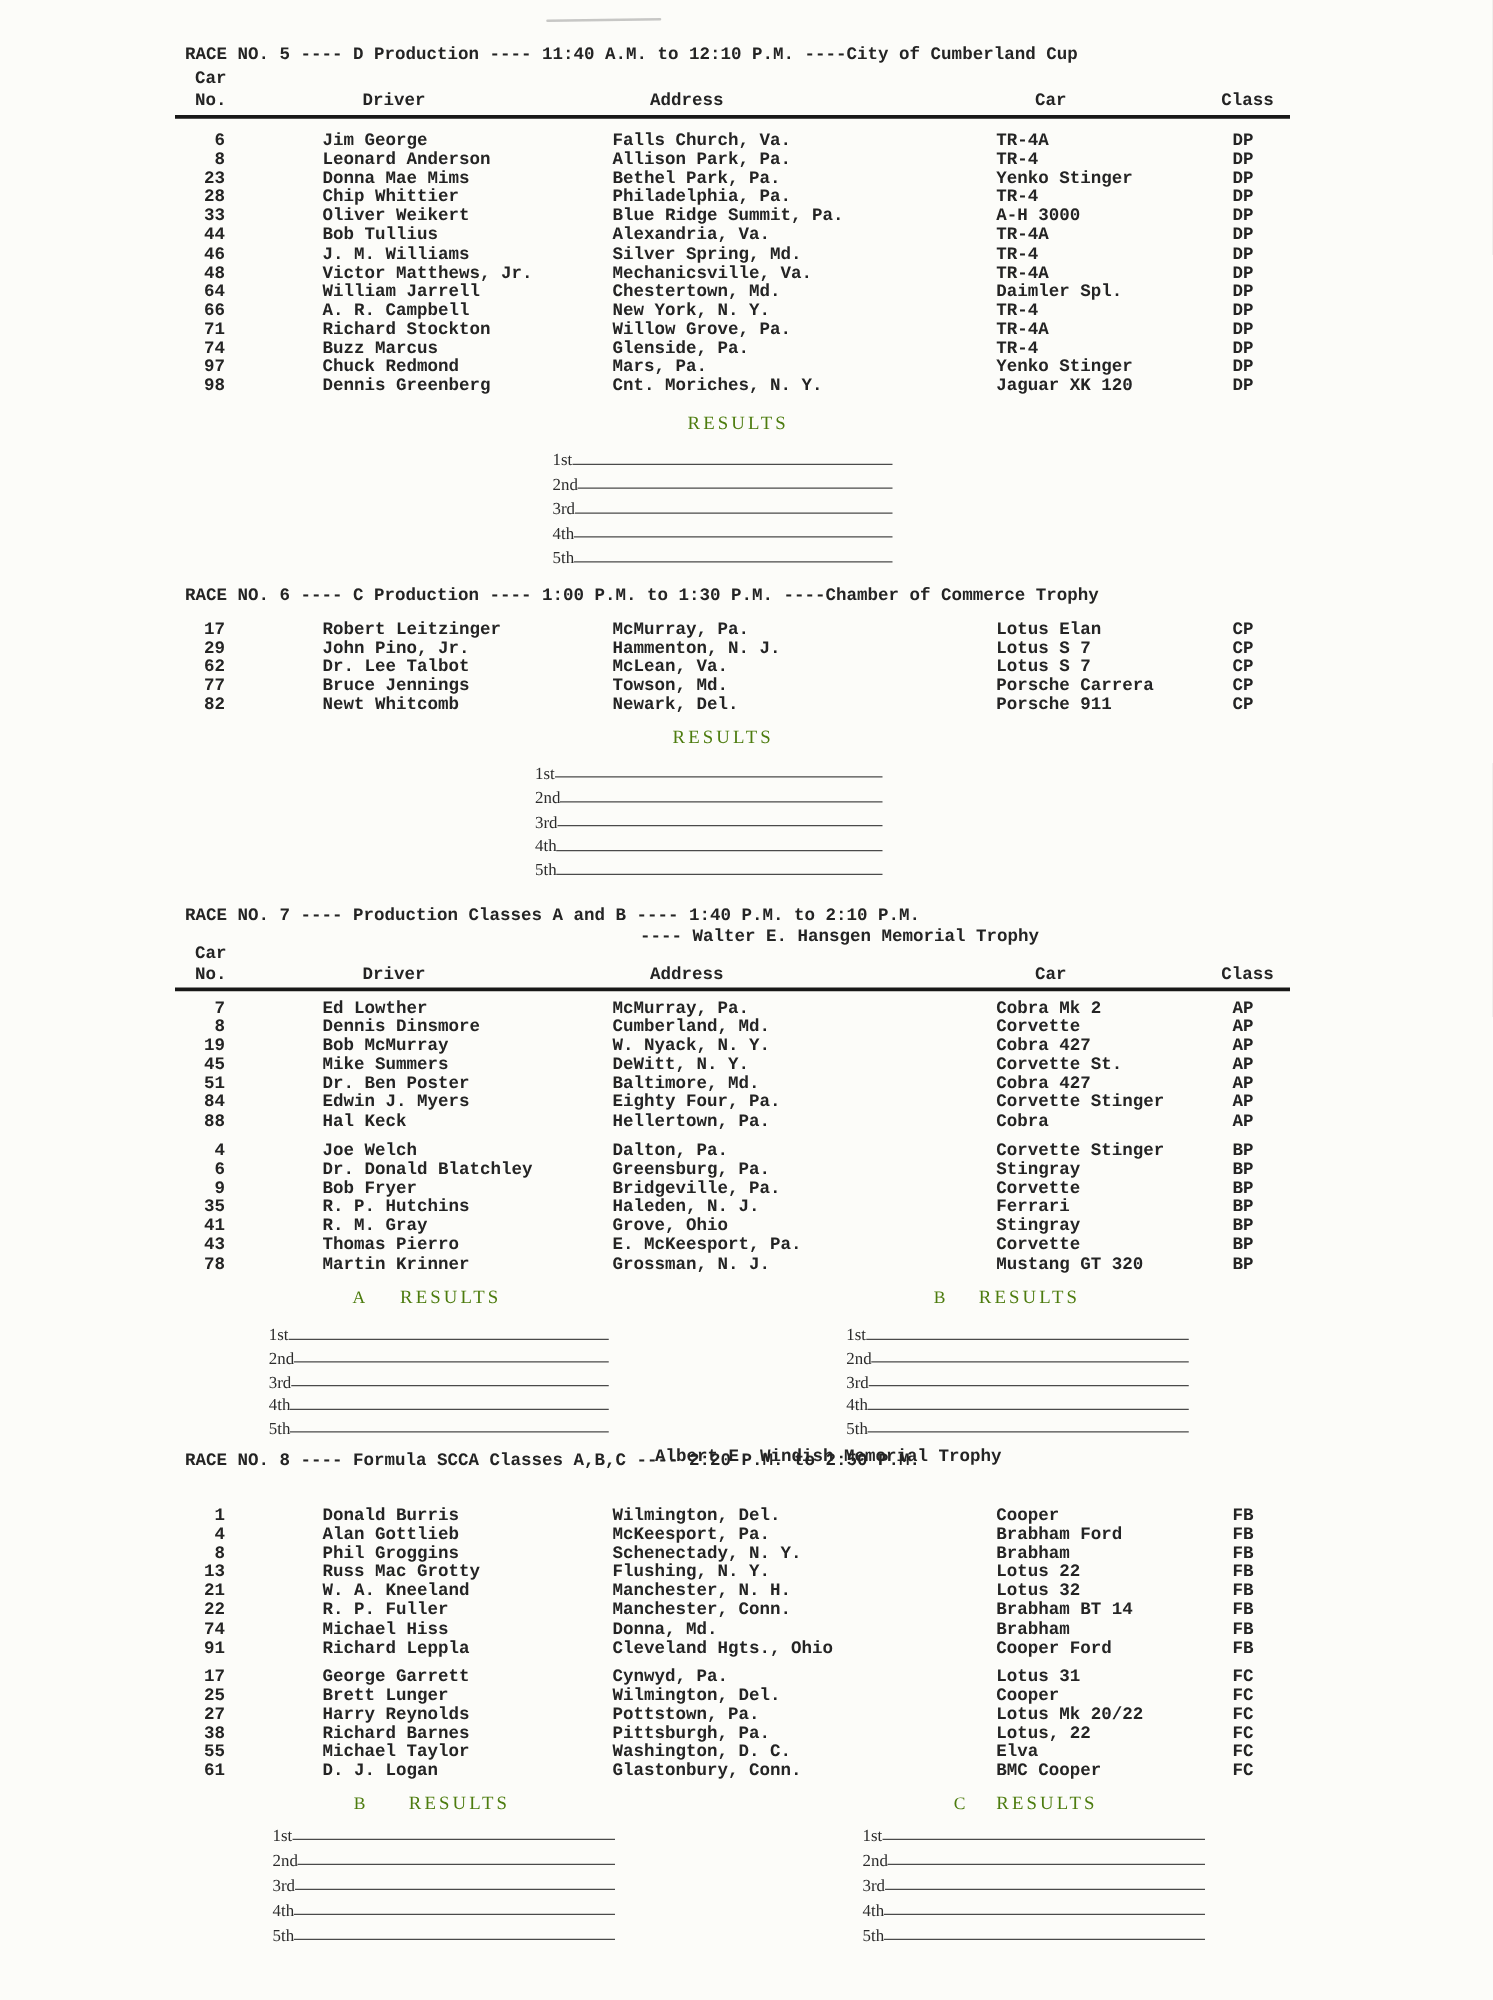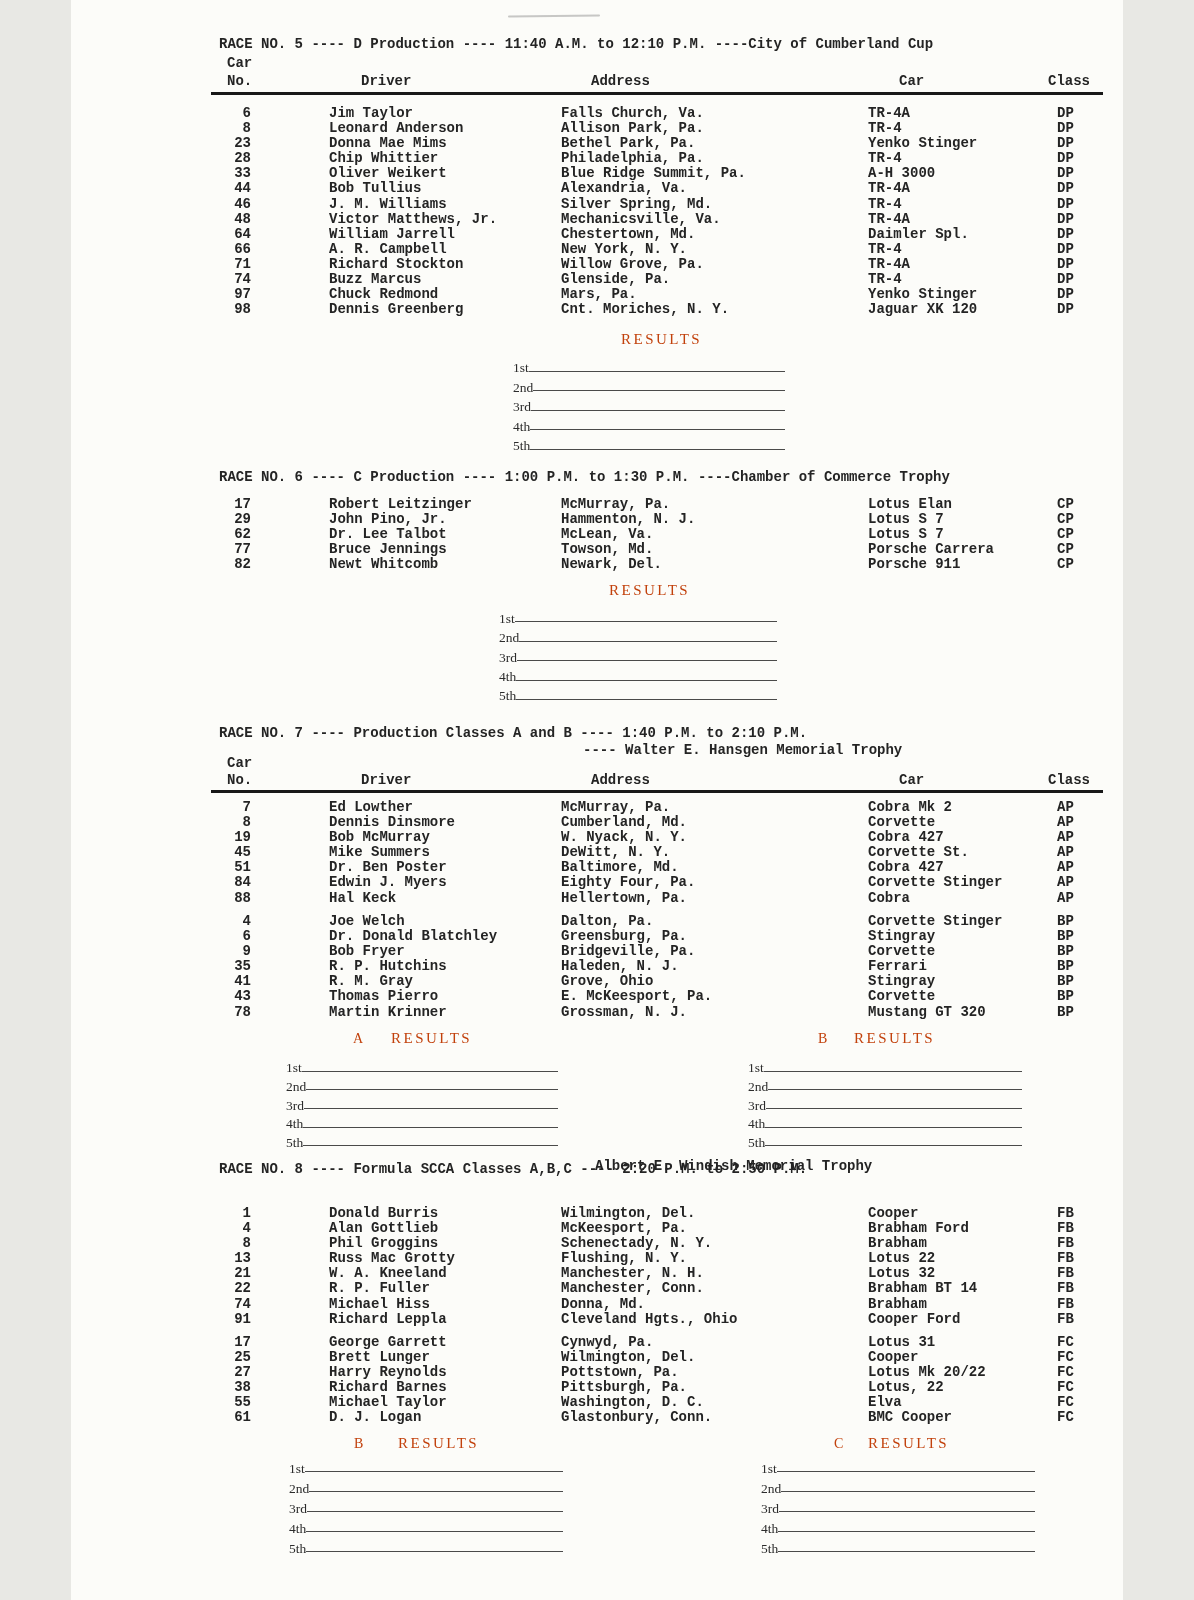--- a/index.html
+++ b/index.html
@@ -1,33 +1,33 @@
 <!DOCTYPE html>
 <html><head>
 <meta charset="utf-8">
 <style>
   html,body{margin:0;padding:0;background:#e8e8e4;}
   .page{
     position:relative;
-    width:1052px;height:1600px;
+    width:1194px;height:1600px;
     margin:0 auto;
     background:#fcfcf9;
     overflow:hidden;
   }
   .abs{position:absolute;white-space:pre;}
   .mono{
     font-family:"Liberation Mono","DejaVu Sans Mono",monospace;
     font-weight:700;
     font-size:14px;
     color:#242424;
     line-height:15px;
   }
   .serif{
     font-family:"Liberation Serif","DejaVu Serif",serif;
-    color:#c2410c;
+    color:#4d7c0f;
   }
   .rtitle{font-size:15px;letter-spacing:2.5px;}
   .rletter{font-size:14px;letter-spacing:1px;}
   .rule{position:absolute;background:#181818;height:3px;}
   .thinrule{height:2.5px;}
   .ttable{position:absolute;width:944px;}
   .trow{
     display:grid;
     grid-template-columns:114px 232px 307px 189px 58px;
     height:15.1px;
@@ -65,21 +65,21 @@
     <span class="abs mono" style="left:290px;top:74px">Driver</span>
     <span class="abs mono" style="left:520px;top:74px">Address</span>
     <span class="abs mono" style="left:828px;top:74px">Car</span>
     <span class="abs mono" style="left:977px;top:74px">Class</span>
     <div class="rule" style="left:140px;top:92px;width:892px"></div>
 
     <div class="ttable mono" style="left:144px;top:106px">
 
         <div class="trow">
           <span class="c-no">6</span>
-          <span class="c-driver">Jim Taylor</span>
+          <span class="c-driver">Jim George</span>
           <span class="c-address">Falls Church, Va.</span>
           <span class="c-car">TR-4A</span>
           <span class="c-cls">DP</span>
         </div>
 
         <div class="trow">
           <span class="c-no">8</span>
           <span class="c-driver">Leonard Anderson</span>
           <span class="c-address">Allison Park, Pa.</span>
           <span class="c-car">TR-4</span>

